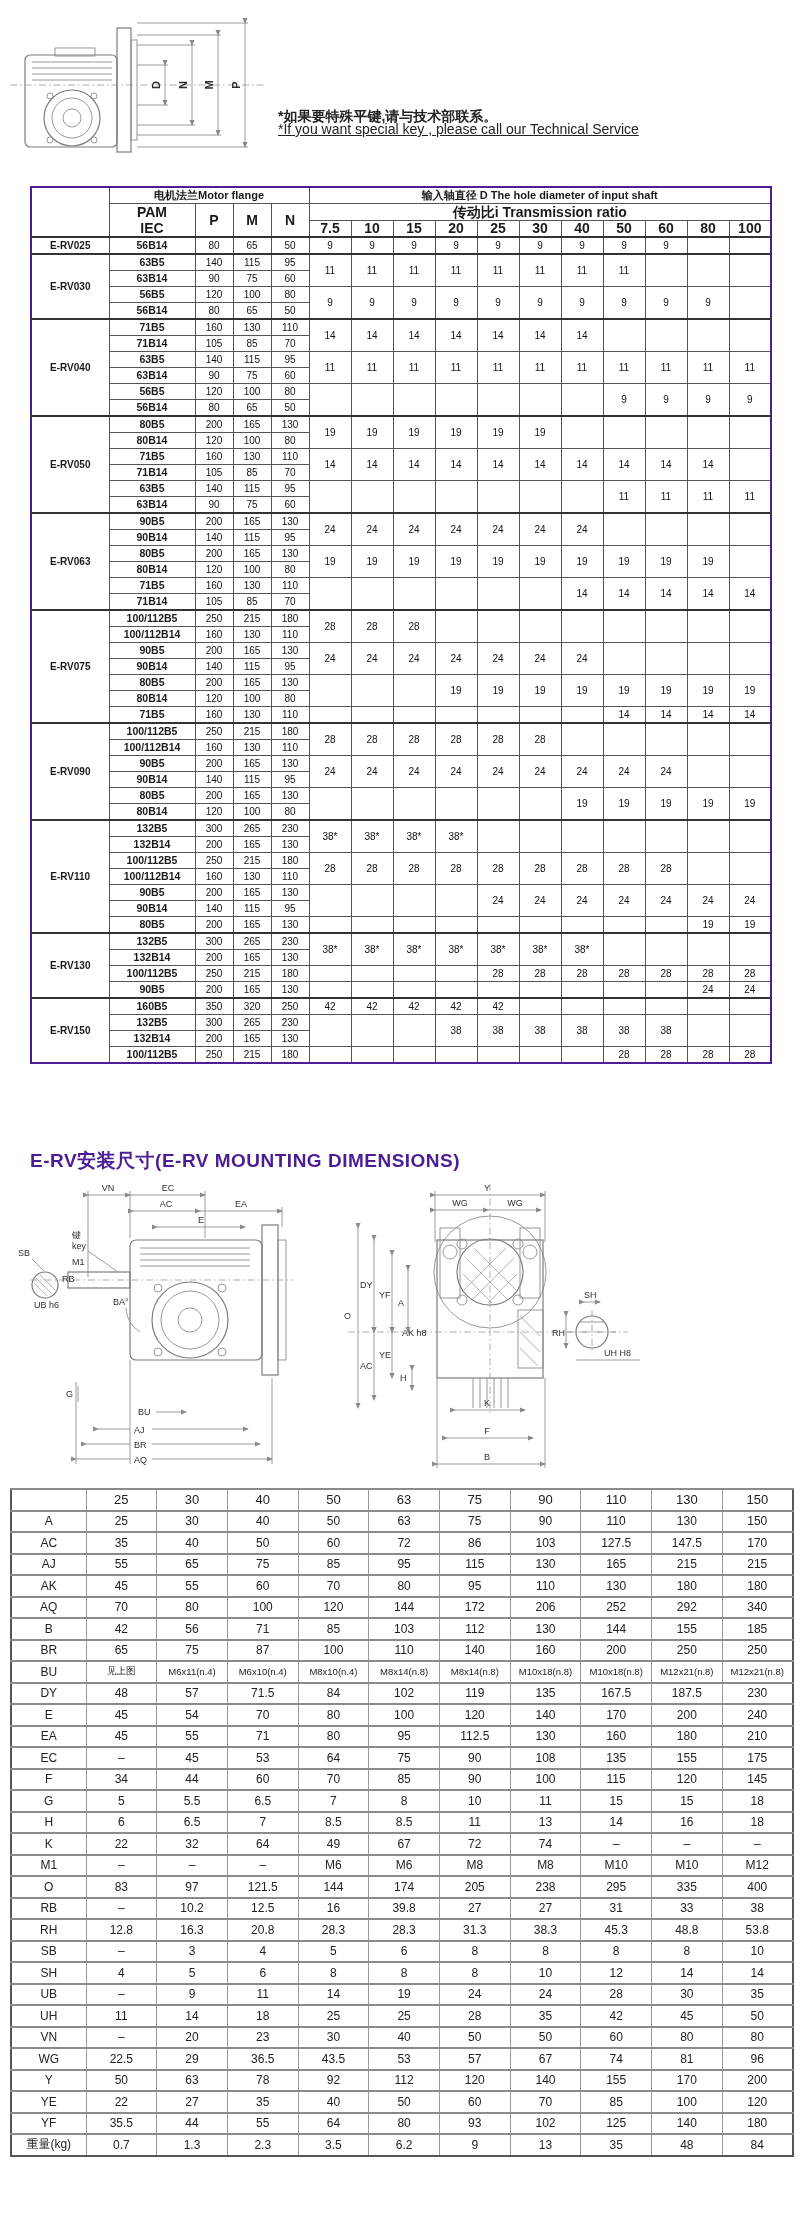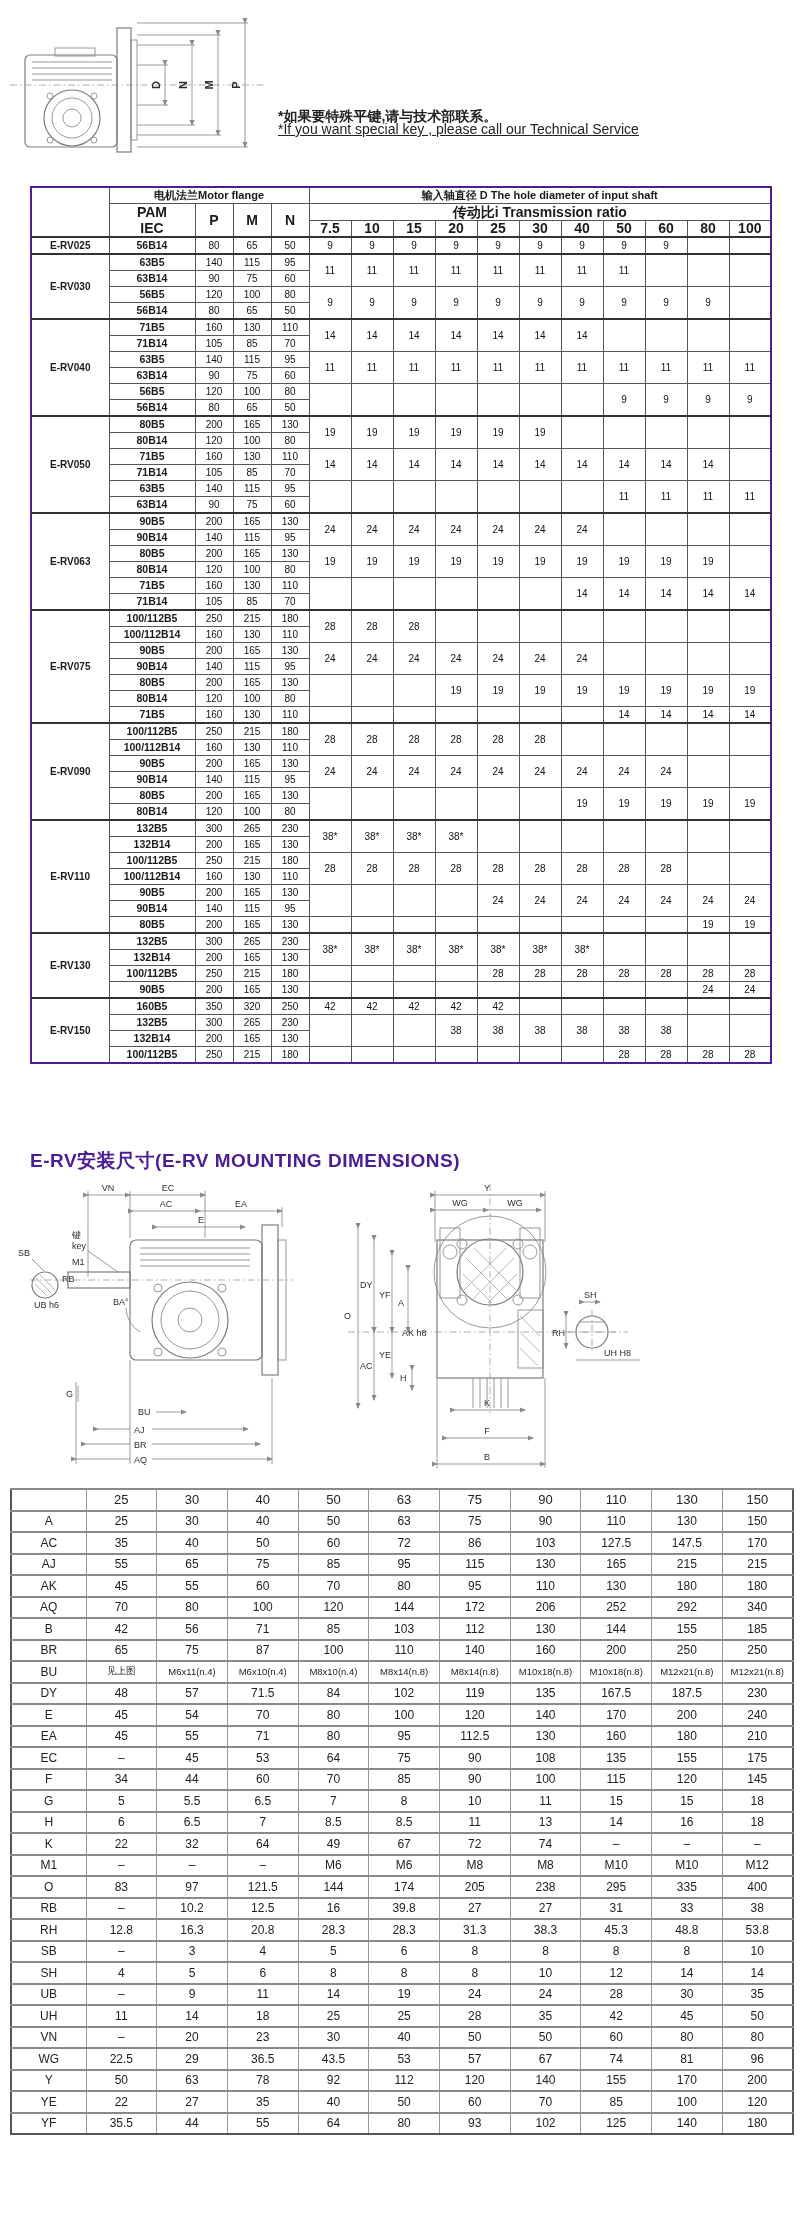--- a/index.html
+++ b/index.html
@@ -1334,16 +1334,29 @@
           <td>44</td>
           <td>55</td>
           <td>64</td>
           <td>80</td>
           <td>93</td>
           <td>102</td>
           <td>125</td>
           <td>140</td>
           <td>180</td>
         </tr>
+        <tr>
+          <th class="lbl">重量(kg)</th>
+          <td>0.7</td>
+          <td>1.3</td>
+          <td>2.3</td>
+          <td>3.5</td>
+          <td>6.2</td>
+          <td>9</td>
+          <td>13</td>
+          <td>35</td>
+          <td>48</td>
+          <td>84</td>
+        </tr>
       </tbody>
     </table>
 
 </div>
 
 </body></html>

